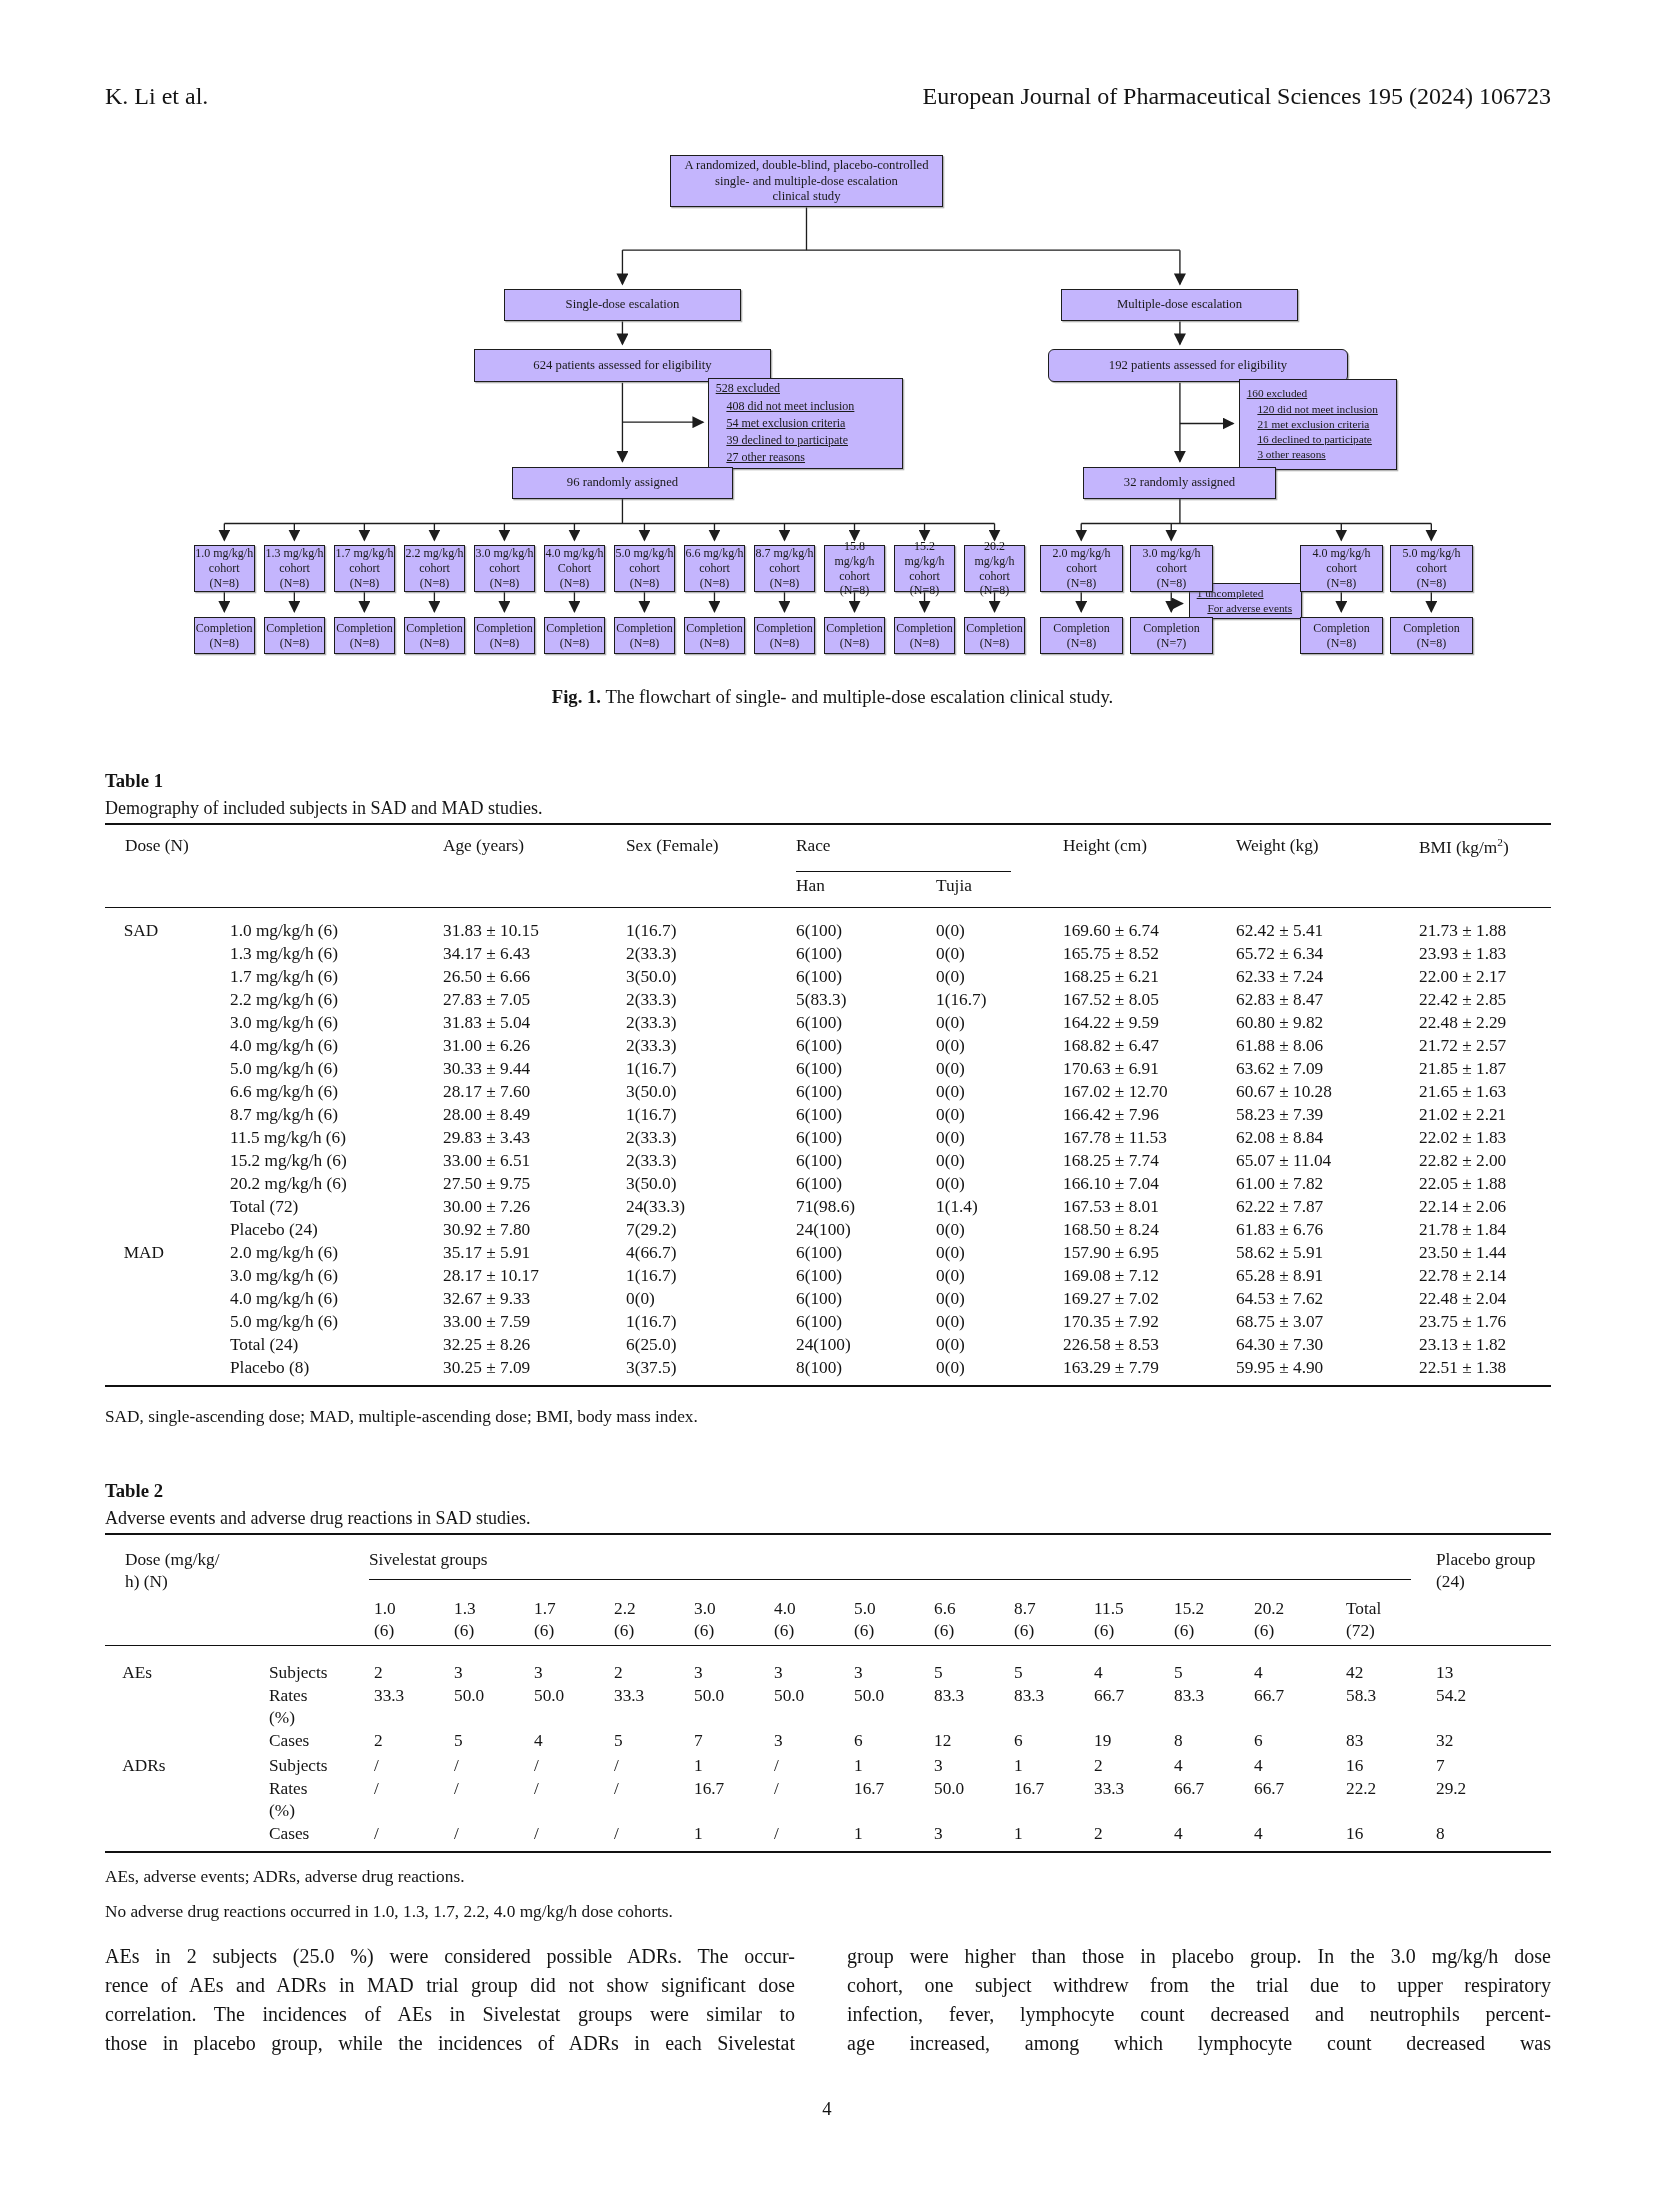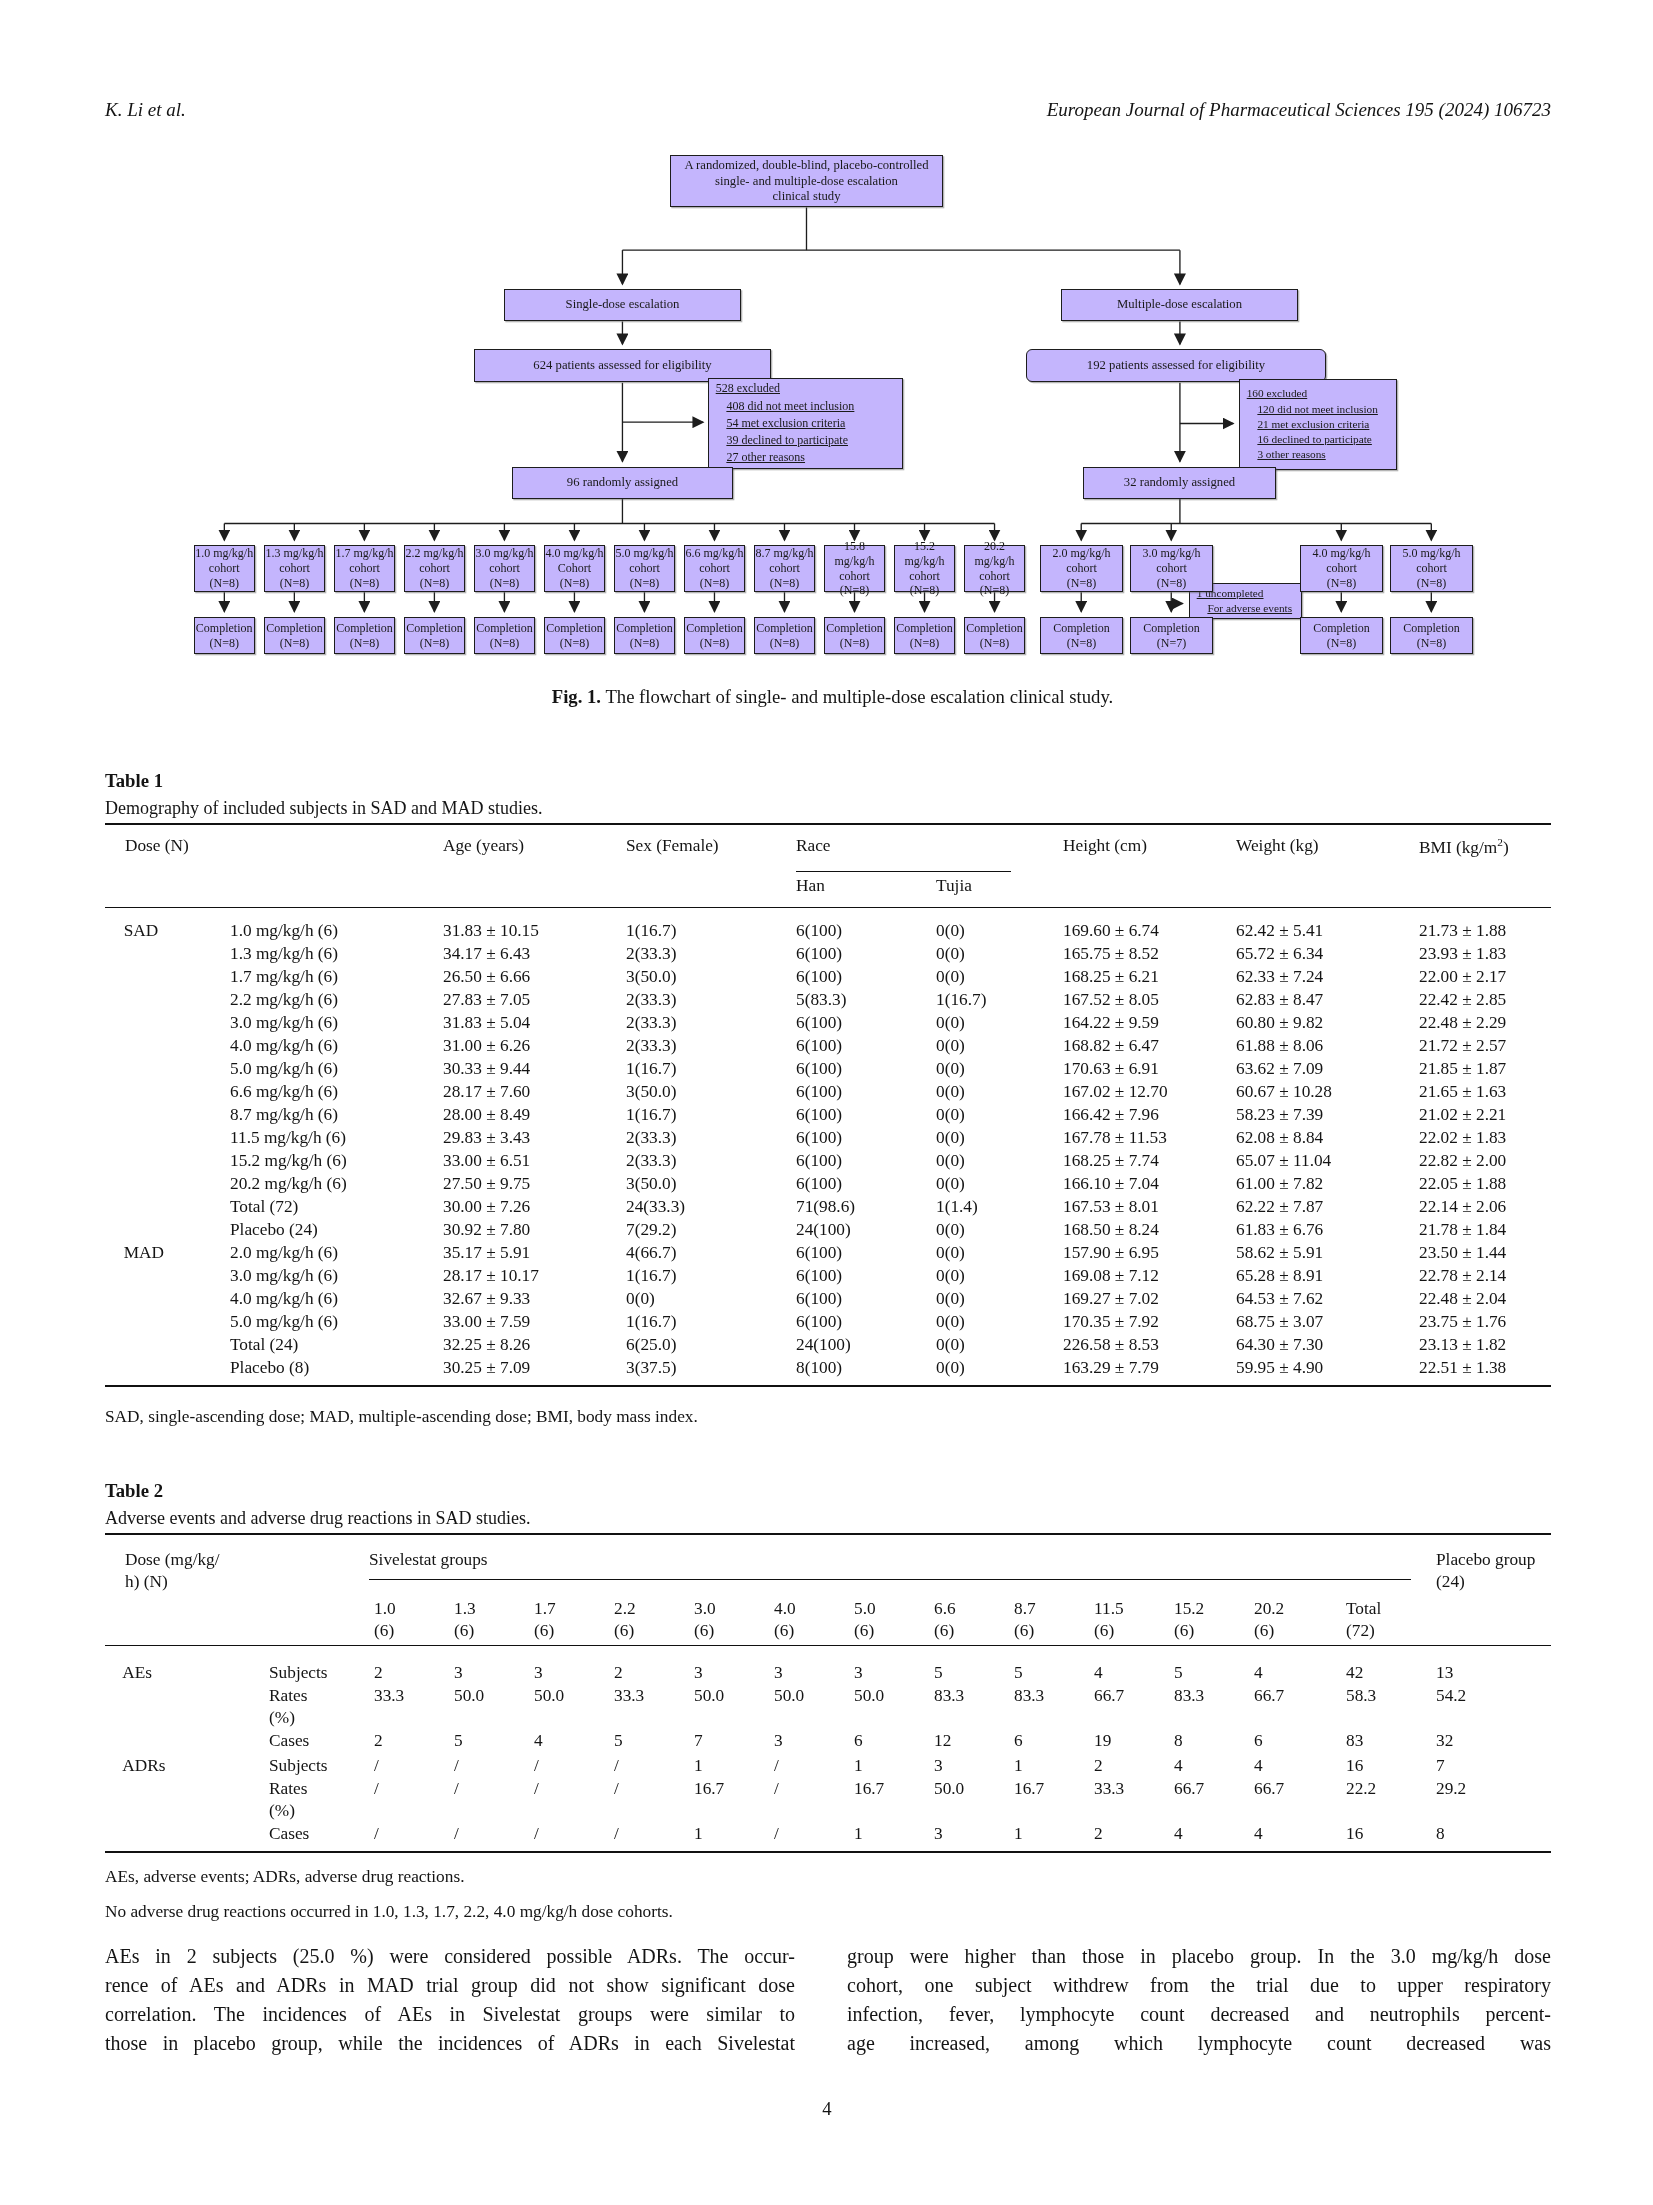--- a/index.html
+++ b/index.html
@@ -4,21 +4,21 @@
 <style>
   html,body { margin:0; padding:0; }
   body {
     width:1654px; height:2205px; position:relative; background:#ffffff;
     font-family:"Liberation Serif","DejaVu Serif",serif; color:#141414;
     -webkit-font-smoothing:antialiased;
   }
   .abs { position:absolute; }
 
   
-  .runhead { top:99px; font-style:italic; font-size:19px; }
+  .runhead { top:83px; font-size:24px; }
   .rh-left { left:105px; }
   .rh-right { right:103px; text-align:right; }
 
   
   #figure-flowchart { left:173px; top:150px; width:1327px; height:527px; }
   #fig-svg-wrap { position:absolute; left:0; top:0; width:1327px; height:527px; }
   .fbox {
     position:absolute; box-sizing:border-box; background:#c4b5fd;
     border:1.3px solid #1d1d1d; box-shadow:1.3px 1.3px 0 rgba(90,90,90,.45);
     display:flex; flex-direction:column; justify-content:center; align-items:center;
@@ -165,21 +165,21 @@
       </div>
       <div class="fbox" style="left: 331px; top: 139px; width: 237px; height: 32px;">
         <div class="fline">Single-dose escalation</div>
       </div>
       <div class="fbox" style="left: 888px; top: 139px; width: 237px; height: 32px;">
         <div class="fline">Multiple-dose escalation</div>
       </div>
       <div class="fbox" style="left: 301px; top: 199px; width: 297px; height: 33px;">
         <div class="fline">624 patients assessed for eligibility</div>
       </div>
-      <div class="fbox" style="left: 853px; top: 199px; width: 300px; height: 33px; border-radius: 6px;">
+      <div class="fbox" style="left: 875px; top: 199px; width: 300px; height: 33px; border-radius: 6px;">
         <div class="fline">192 patients assessed for eligibility</div>
       </div>
       <div class="fbox leftalign small" style="left: 535px; top: 228px; width: 195px; height: 91px;">
         <div class="fline">528 excluded</div>
         <div class="fline indent">408 did not meet inclusion</div>
         <div class="fline indent">54 met exclusion criteria</div>
         <div class="fline indent">39 declined to participate</div>
         <div class="fline indent">27 other reasons</div>
       </div>
       <div class="fbox leftalign tiny" style="left: 1066px; top: 229px; width: 158px; height: 91px;">

